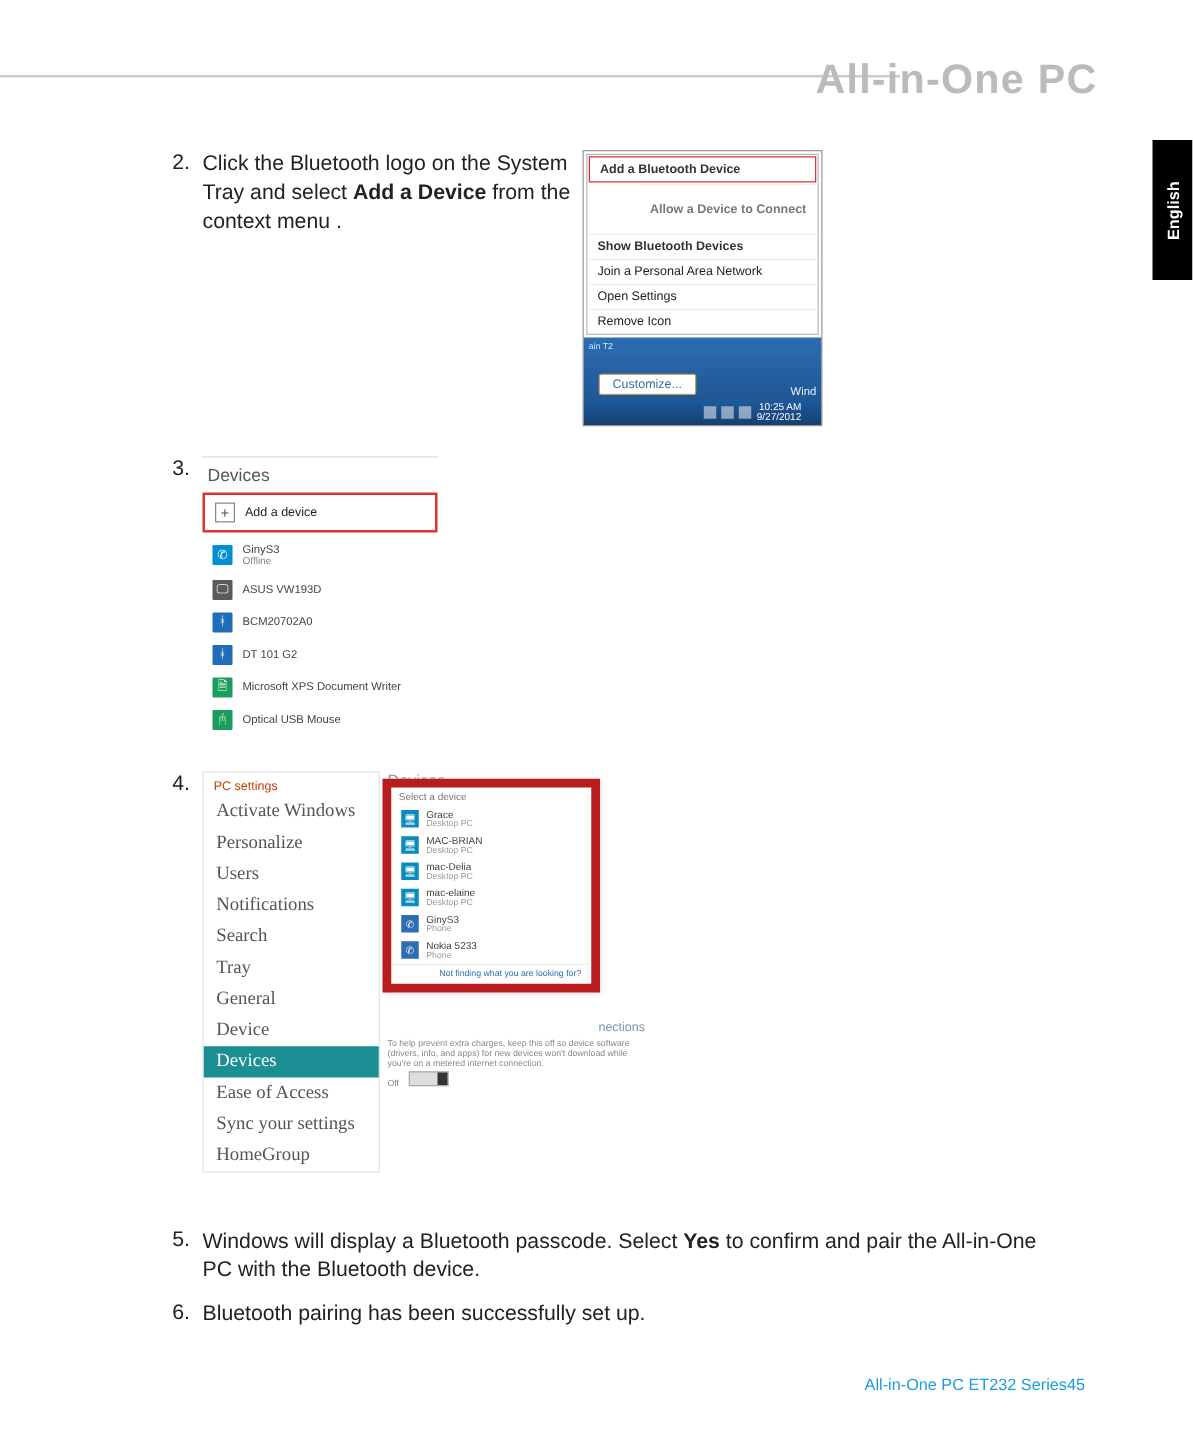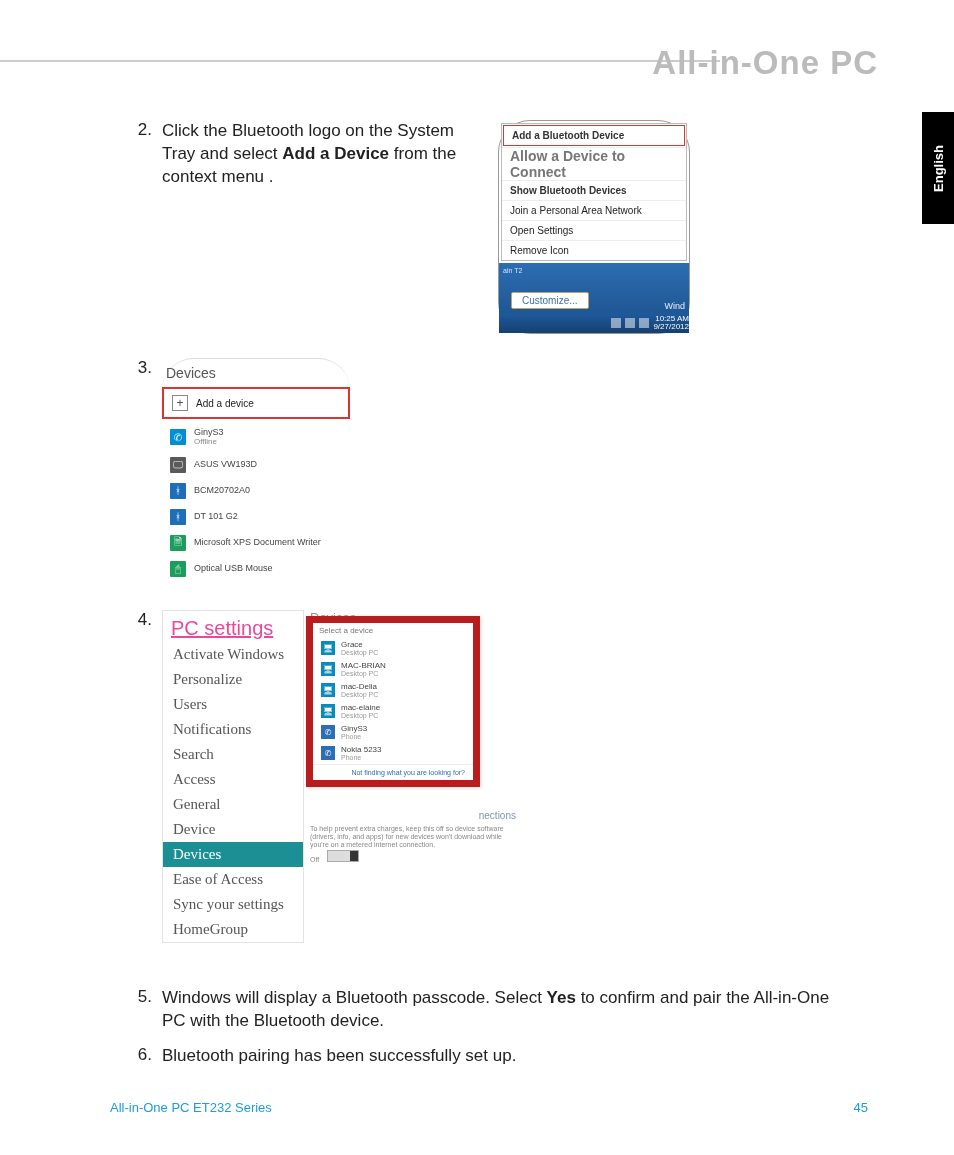--- a/index.html
+++ b/index.html
@@ -68,32 +68,31 @@
     width: 34px;
     flex-shrink: 0;
     text-align: right;
     padding-right: 10px;
     font-size: 17px;
   }
   .step-body {
     flex: 1;
     display: flex;
     align-items: flex-start;
-    gap: 36px;
+    gap: 4px;
   }
   .step-text {
     font-size: 17px;
     line-height: 1.35;
   }
   .step-text.wide { width: 680px; }
   .step-text.narrow { width: 300px; }
   .step-text b { font-weight: 700; }
   .fig {
     flex-shrink: 0;
-    border-radius: 32px;
   }
 
   
   .fig1 {
     width: 190px;
     border: 1px solid #999;
     font-size: 10px;
   }
   .fig1 .menu {
     background: #fff;
@@ -103,21 +102,21 @@
   .fig1 .menu .hl {
     border: 1px solid #d33;
     margin: 1px;
   }
   .fig1 .menu .mi {
     padding: 4px 8px;
     border-top: 1px solid #eee;
   }
   .fig1 .menu .mi.first { border-top: none; font-weight: 700; color: #333; }
   .fig1 .menu .mi.bold { font-weight: 700; color: #333; }
-  .fig1 .menu .mi.faint { font-weight: 700; color: #777; font-size: 14px; padding: 0 8px; }
+  .fig1 .menu .mi.faint { font-weight: 700; color: #777; font-size: 10px; padding: 14px 8px; margin-left: 42px; }
   .fig1 .tray {
     background: linear-gradient(#2d6db3, #1a4e88);
     color: #fff;
     position: relative;
     height: 70px;
     overflow: hidden;
   }
   .fig1 .tray-tiny {
     position: absolute; left: 4px; top: 4px; font-size: 7px; color: #cfe6ff;
   }
@@ -137,21 +136,21 @@
   }
   .fig1 .taskbar {
     position: absolute;
     left: 0; right: 0; bottom: 0;
     height: 20px;
     background: linear-gradient(#1f5a9e, #15406f);
     display: flex;
     align-items: center;
     justify-content: flex-end;
     gap: 4px;
-    padding: 0 0;
+    padding: 0 16px;
     font-size: 8px;
   }
   .fig1 .taskbar .time { line-height: 1; text-align: right; }
   .fig1 .taskbar .ico { width: 10px; height: 10px; background: rgba(255,255,255,.5); }
 
   
   .fig2 {
     width: 188px;
     font-size: 10px;
     border-top: 1px solid #ddd;
@@ -187,25 +186,24 @@
     display: flex;
     gap: 6px;
     font-size: 10px;
   }
   .fig3 .sidebar {
     width: 140px;
     border: 1px solid #e3e3e3;
     background: #fff;
   }
   .fig3 .sidebar .title {
-    color: #ec4899;
-    font-size: 20px;
+    color: #c2410c;
+    font-size: 10px;
     font-weight: 300;
     padding: 6px 8px 2px;
-    text-decoration: underline;
   }
   .fig3 .sidebar .si {
     color: #555;
     padding: 4px 10px;
     font-size: 15px;
     font-family: Liberation Serif, serif;
   }
   .fig3 .sidebar .si.active {
     background: #1b8f93;
     color: #fff;
@@ -240,21 +238,21 @@
   .fig3 .meta .toggle { display: inline-block; width: 30px; height: 10px; background: #ddd; border: 1px solid #aaa; margin-left: 6px; position: relative; }
   .fig3 .meta .toggle::after { content: ""; position: absolute; right: 0; top: 0; width: 8px; height: 10px; background: #333; }
   .fig3 .behind { position: absolute; right: -6px; top: 200px; color: #7a98b0; font-size: 10px; }
 
   .footer {
     position: absolute;
     left: 110px;
     right: 86px;
     bottom: 40px;
     display: flex;
-    justify-content: space-between;
+    justify-content: flex-end;
     font-size: 13px;
     color: #1a9dd9;
   }
 </style>
 </head>
 <body>
 
 <div class="page-header">
   <div class="header-line"></div>
   <div class="header-title">All-in-One PC</div>
@@ -345,21 +343,21 @@
     <div class="step-body">
       <div class="fig fig3">
         <div class="sidebar">
           <div class="title">PC settings</div>
           <div id="fig3-sidebar">
               <div class="si">Activate Windows</div>
               <div class="si">Personalize</div>
               <div class="si">Users</div>
               <div class="si">Notifications</div>
               <div class="si">Search</div>
-              <div class="si">Access</div>
+              <div class="si">Tray</div>
               <div class="si">General</div>
               <div class="si">Device</div>
               <div class="si active">Devices</div>
               <div class="si">Ease of Access</div>
               <div class="si">Sync your settings</div>
               <div class="si">HomeGroup</div>
             </div>
         </div>
         <div class="right">
           <div class="rhdr">Devices</div>

